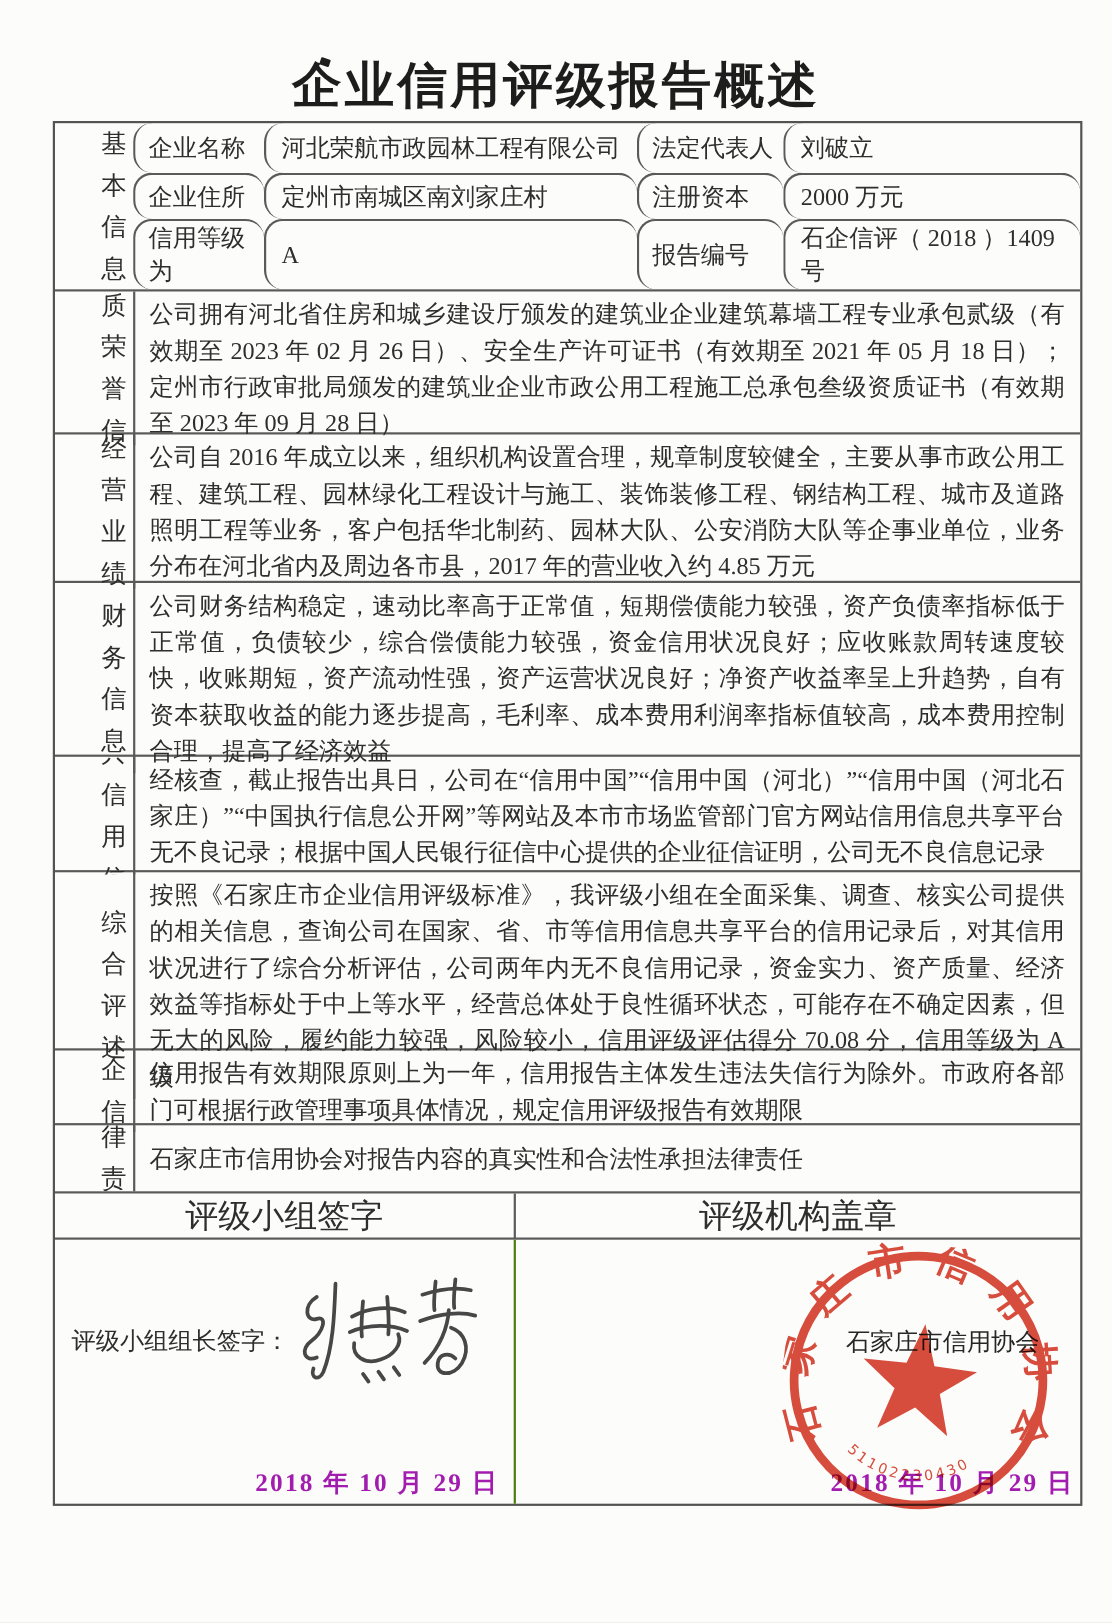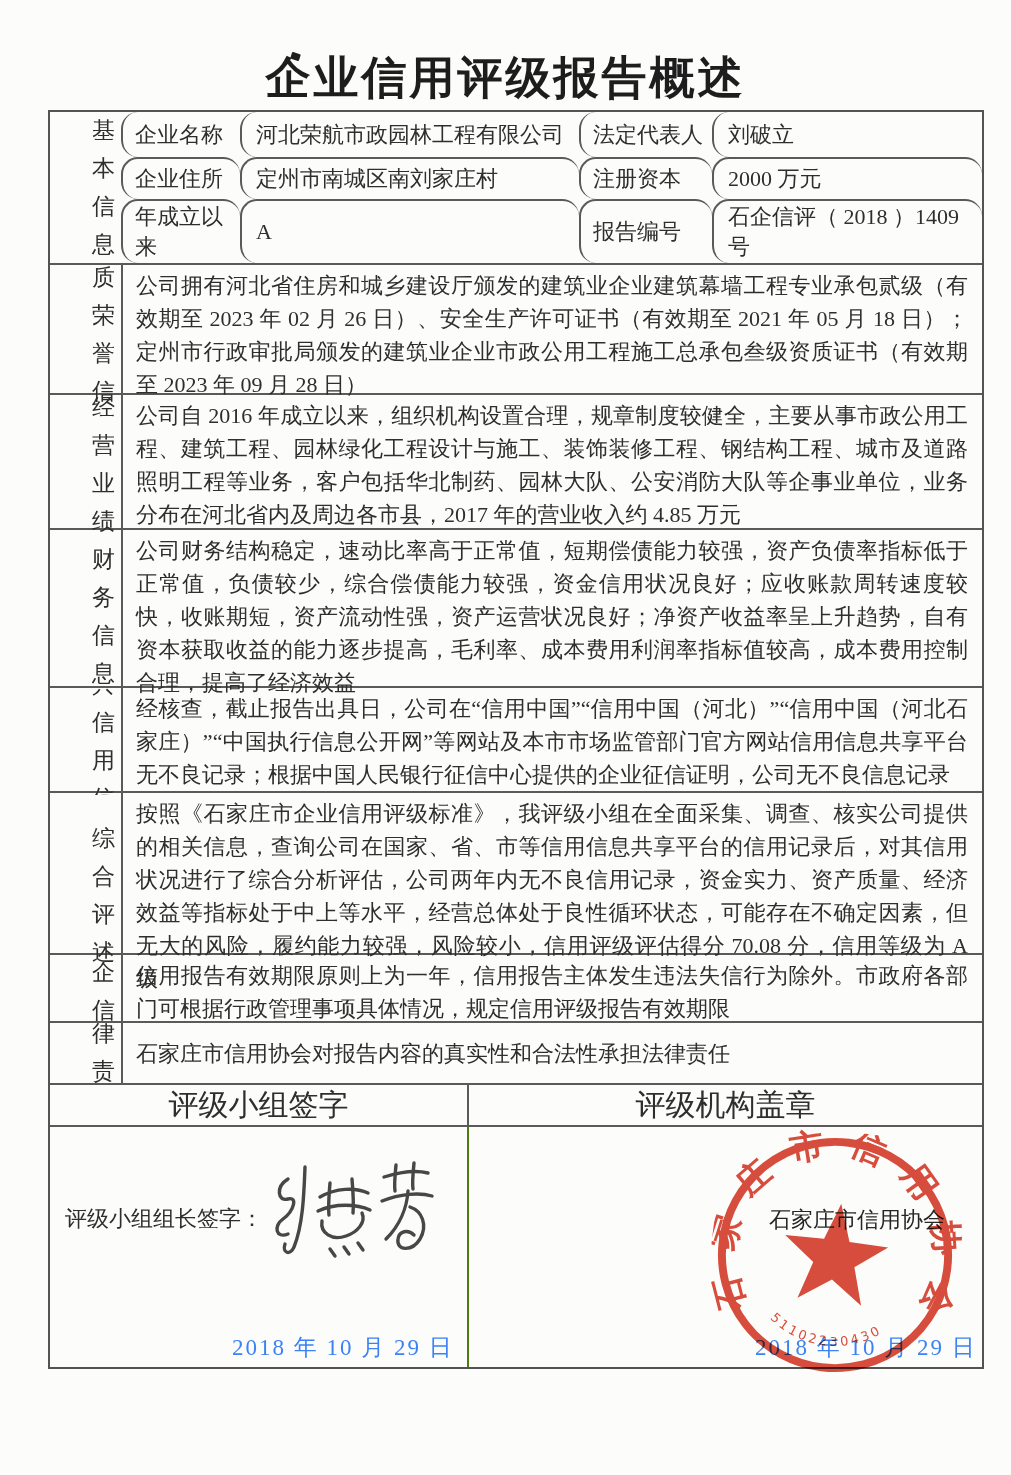--- a/index.html
+++ b/index.html
@@ -60,21 +60,21 @@
   .fhead .fh { display:flex; align-items:center; justify-content:center; font-size:30px; }
   .fhead .fh.right { border-left:2px solid #5a5a5a; }
   .fbody {
     display:grid; grid-template-columns:417px 1fr; height:240px;
     border-top:2px solid #5a5a5a;
   }
   .fbody .fcell { position:relative; box-sizing:border-box; }
   .fbody .fcell.right { border-left:2px solid #4d7c0f; }
   .sign-label { position:absolute; left:15px; top:77px; font-size:22px; }
   .sign-svg { position:absolute; left:208px; top:28px; }
-  .date { position:absolute; font-size:23px; letter-spacing:2px; color:#3b82f6; }
+  .date { position:absolute; font-size:23px; letter-spacing:2px; color:#a21caf;font-weight:bold; }
   .date.left { left:182px; top:205px; }
   .date.right { left:286px; top:205px; z-index:1; }
   .org-print { position:absolute; left:300px; top:78px; font-size:22px; color:#262626; z-index:1; white-space:nowrap; }
   .stamp {
     position:absolute; left:242px; top:4px; width:248px; height:248px;
     transform:rotate(7deg); mix-blend-mode:multiply; opacity:0.93; z-index:2;
   }
 </style>
 </head>
 <body>
@@ -94,21 +94,21 @@
       <div class="cell r1 vcell lab">企业名称</div>
       <div class="cell r1 vcell val">河北荣航市政园林工程有限公司</div>
       <div class="cell r1 vcell lab">法定代表人</div>
       <div class="cell r1 vcell val">刘破立</div>
 
       <div class="cell vcell lab">企业住所</div>
       <div class="cell vcell val">定州市南城区南刘家庄村</div>
       <div class="cell vcell lab">注册资本</div>
       <div class="cell vcell val">2000 万元</div>
 
-      <div class="cell vcell lab">年成立以来</div>
+      <div class="cell vcell lab">信用等级为</div>
       <div class="cell vcell val">A</div>
       <div class="cell vcell lab">报告编号</div>
       <div class="cell vcell val">石企信评（ 2018 ）1409 号</div>
     </div>
 
     <div class="sect h-s1">
       <div class="vcell vcenter">
           <span class="wrap2">资质荣誉信息</span>
         </div>
       <div class="content">

